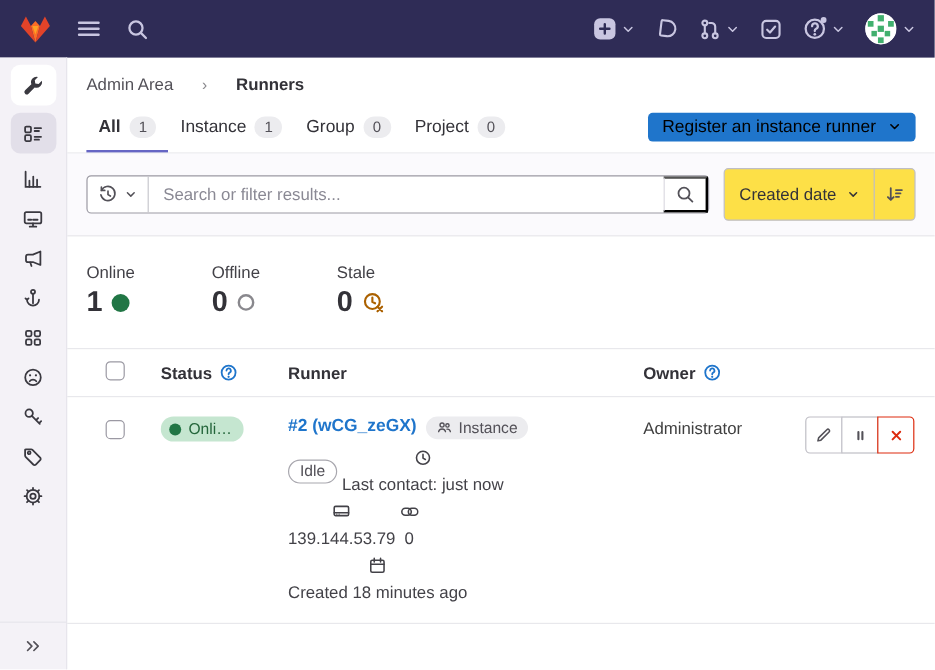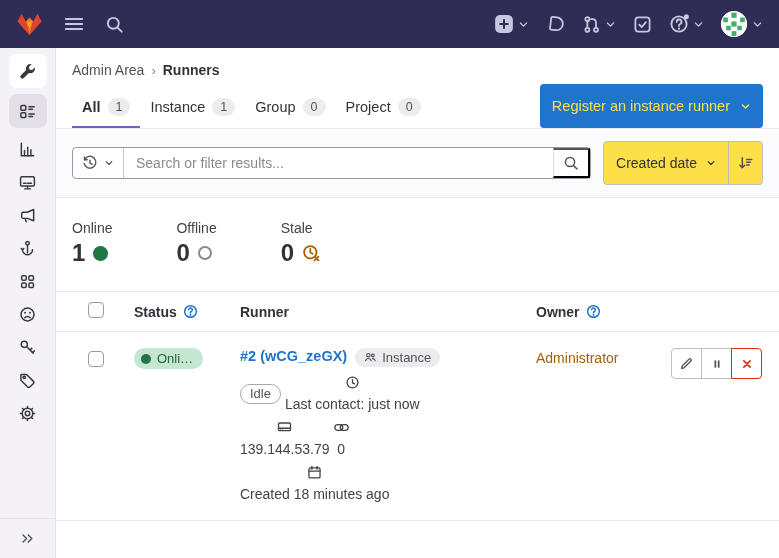--- a/index.html
+++ b/index.html
@@ -19,32 +19,32 @@
   
   .shell { display:flex; height:510px; }
   .sidebar { width:56px; background:#f4f2f7; border-right:1px solid #e7e5ec; position:relative; padding-top:6px; flex:none; }
   .side-item { width:38px; height:30px; border-radius:8px; margin:0 auto 3px; display:flex; align-items:center; justify-content:center; color:#3a3940; cursor:pointer; }
   .side-item.ctx { background:#fff; height:34px; margin-bottom:6px; }
   .side-item.active { background:#e2dfe9; height:34px; margin-bottom:6px; }
   .side-footer { position:absolute; bottom:0; left:0; width:100%; height:40px; border-top:1px solid #e7e5ec; display:flex; align-items:center; justify-content:center; color:#535158; cursor:pointer; }
   .main { flex:1; min-width:0; }
 
   
-  .breadcrumb { padding:14px 16px 6px; font-size:14px; color:#535158; display:flex; align-items:center; gap:7px; }
+  .breadcrumb { padding:14px 16px 6px; font-size:14px; color:#535158; display:flex; align-items:center; gap:24px; }
   .crumb { cursor:pointer; }
   .crumb-sep { color:#89888d; font-size:13px; }
   .crumb.current { color:#333238; font-weight:700; cursor:default; }
 
   
   .tabs-row { display:flex; align-items:center; justify-content:space-between; padding:0 16px; border-bottom:1px solid #e8e8ec; }
   .tabs { display:flex; }
   .tab { padding:13px 10px 10px; font-size:14.5px; color:#333238; display:flex; align-items:center; gap:7px; border-bottom:2px solid transparent; cursor:pointer; }
   .tab.active { font-weight:700; border-bottom-color:#6666c4; }
   .badge-count { background:#ececef; color:#535158; border-radius:10px; padding:0 8px; font-size:12.5px; line-height:18px; font-weight:400; }
-  .btn-register { background:#1f75cb; color:#fde047; border:none; border-radius:4px; height:44px; padding:0 12px; font-size:14.5px; display:flex; align-items:center; gap:10px; cursor:pointer; font-family:inherit; }
+  .btn-register { background:#1f75cb; color:#000000; border:none; border-radius:4px; height:24px; padding:0 12px; font-size:14.5px; display:flex; align-items:center; gap:10px; cursor:pointer; font-family:inherit; }
 
   
   .filter-section { background:#fbfafd; border-bottom:1px solid #e8e8ec; padding:12px 16px; display:flex; gap:12px; align-items:center; }
   .search-box { flex:1; display:flex; align-items:center; background:#fff; border:1px solid #9b99a3; border-radius:4px; height:32px; }
   .sb-left { display:flex; align-items:center; gap:6px; padding:0 9px; color:#535158; height:100%; border-right:1px solid #c8c7ce; cursor:pointer; }
   .search-input { flex:1; border:none; outline:none; padding:0 12px; font-size:14px; color:#333238; background:transparent; font-family:inherit; min-width:0; }
   .search-input::placeholder { color:#8a8994; }
   .sb-btn { width:37px; height:100%; display:flex; align-items:center; justify-content:center; color:#535158; border-left:1px solid #dcdbe2; cursor:pointer; background:none; }
   .sort-group { display:flex; align-items:center; background:#fde047; border:1px solid #bfbec5; border-radius:4px; height:44px; flex:none; }
   .sort-label { padding:0 12px; font-size:14px; color:#333238; display:flex; gap:9px; align-items:center; height:100%; cursor:pointer; }
@@ -67,21 +67,21 @@
   .row-cb { padding-top:3px; }
   .status-badge { display:inline-flex; align-items:center; gap:6px; background:#c5e6d0; color:#24663b; border-radius:12px; padding:3px 10px 3px 7px; font-size:13px; }
   .status-dot { width:10px; height:10px; border-radius:50%; background:#217645; }
   .r1 { display:flex; align-items:flex-start; gap:8px; }
   .runner-link { color:#1f75cb; font-weight:700; font-size:14.5px; text-decoration:none; cursor:pointer; }
   .type-badge { display:inline-flex; align-items:center; gap:5px; background:#ececef; color:#535158; border-radius:10px; padding:2px 9px; font-size:13px; }
   .r-line { margin-top:8px; display:flex; align-items:center; gap:4px; }
   .r-version { margin-top:7px; color:#333238; }
   .idle-badge { border:1px solid #a8a7ae; border-radius:10px; padding:0 9px; font-size:13px; color:#535158; line-height:18px; }
   .meta { display:flex; align-items:center; gap:6px; color:#434248;flex-direction:column; }
-  .owner-cell { padding-top:2px; color:#a16207; }
+  .owner-cell { padding-top:2px; color:#404040; }
   .btn-group { display:inline-flex; }
   .act-btn { width:31px; height:31px; background:#fff; border:1px solid #bfbec5; display:flex; align-items:center; justify-content:center; color:#535158; margin-left:-1px; cursor:pointer; padding:0; }
   .act-btn.first { border-radius:4px 0 0 4px; margin-left:0; }
   .act-btn.danger { border-radius:0 4px 4px 0; border-color:#dd2b0e; color:#dd2b0e; position:relative; z-index:1; }
 </style>
 </head>
 <body>
 
 <header class="navbar">
   <div class="nav-left">

